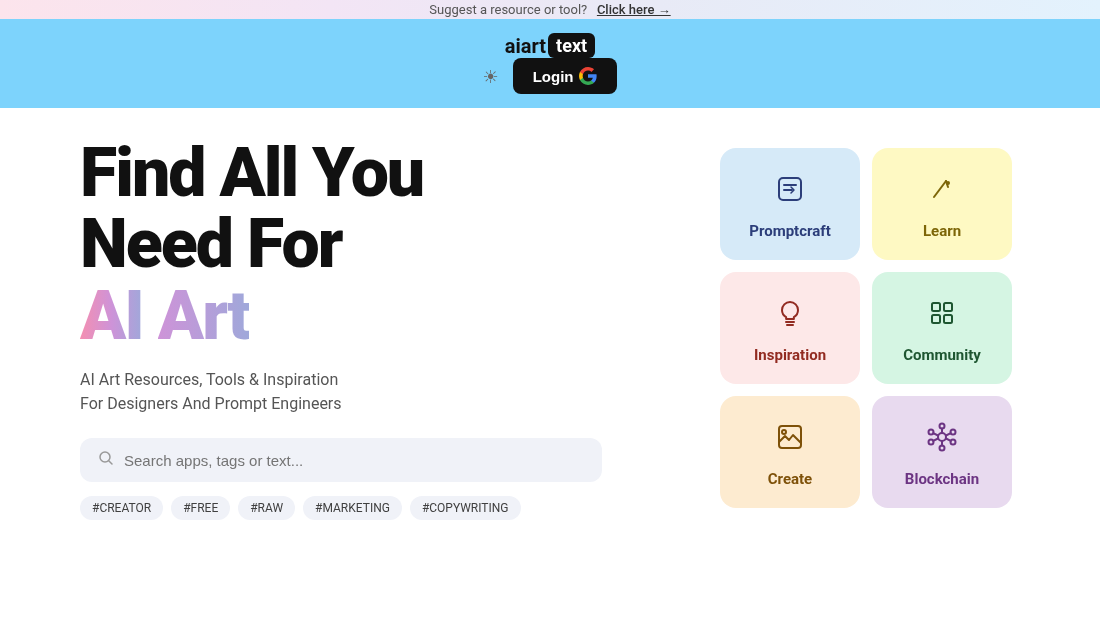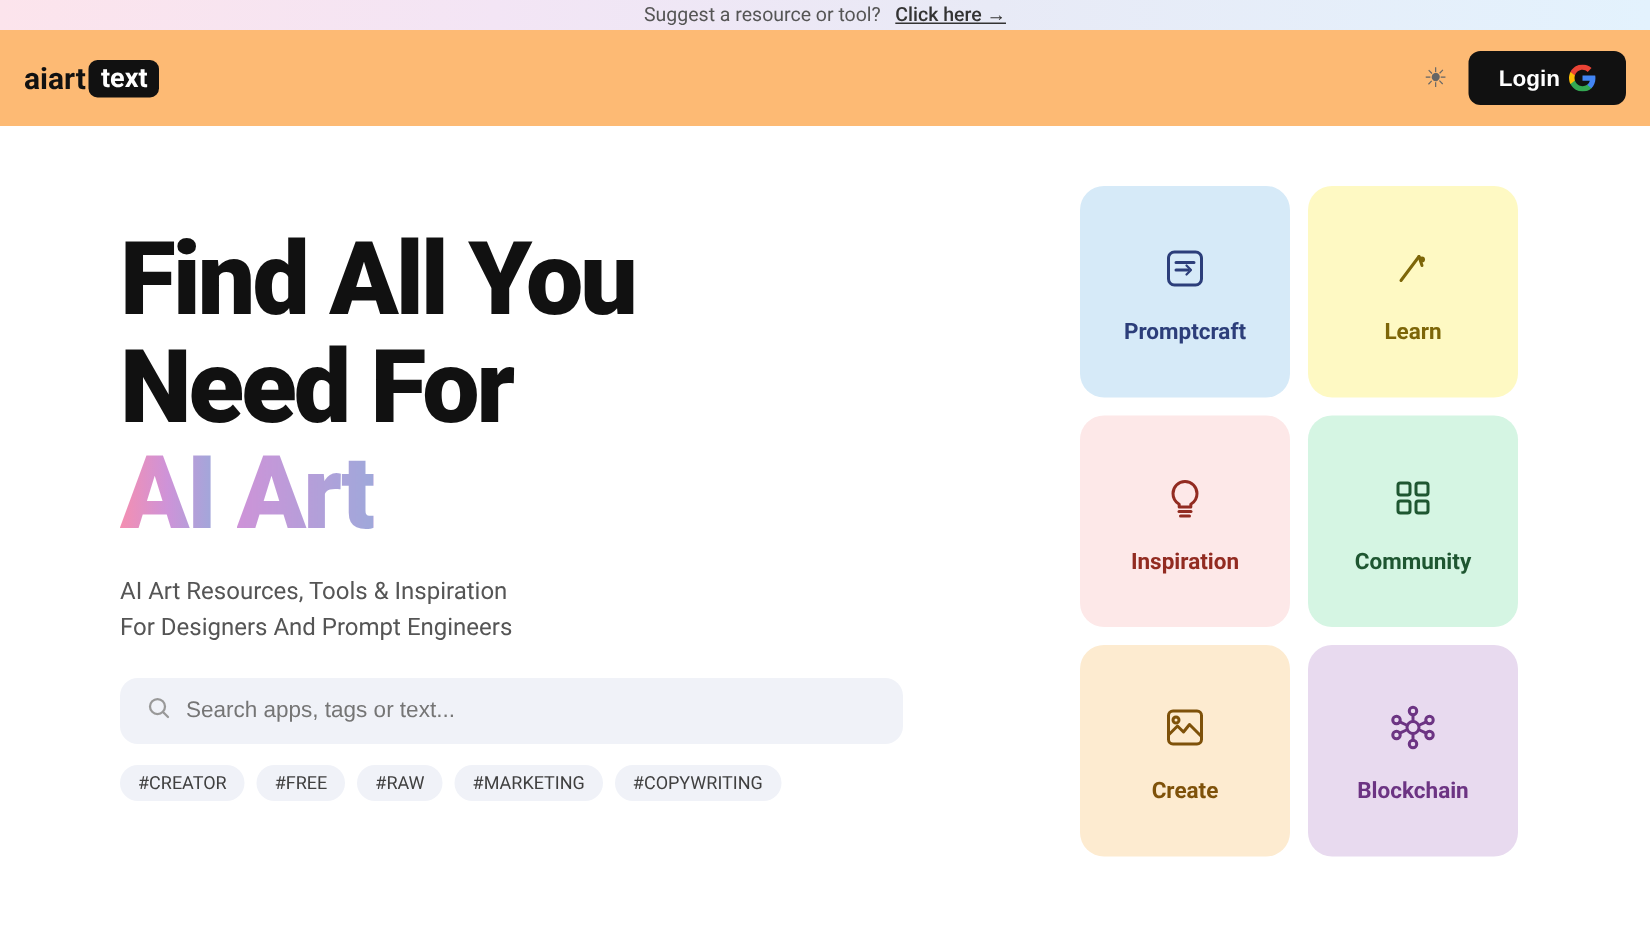--- a/index.html
+++ b/index.html
@@ -24,22 +24,23 @@
       color: #333;
       text-decoration: underline;
       font-weight: 500;
     }
 
     
     .header {
       display: flex;
       align-items: center;
       justify-content: space-between;
-      padding: 14px 16px;
-      background: #fdba74;
+      padding: 14px 40px;
+      background: #7dd3fc;
+      flex-direction: column;
     }
     .logo {
       display: flex;
       align-items: center;
       gap: 2px;
       font-size: 20px;
       font-weight: 700;
       color: #111;
     }
     .logo-apps {
@@ -76,21 +77,21 @@
     .google-icon {
       width: 18px;
       height: 18px;
     }
 
     
     .main {
       display: flex;
       padding: 30px 58px 0 80px;
       gap: 60px;
-      align-items: center;
+      align-items: flex-start;
     }
 
     
     .left-content {
       flex: 1;
       max-width: 580px;
     }
     .headline {
       font-size: 68px;
       font-weight: 900;
@@ -172,21 +173,21 @@
     }
     .grid-card {
       border-radius: 16px;
       padding: 22px 18px 18px 18px;
       display: flex;
       flex-direction: column;
       align-items: center;
       justify-content: center;
       gap: 10px;
       width: 140px;
-      height: 141px;
+      height: 112px;
       cursor: pointer;
     }
     .card-label {
       font-size: 15px;
       font-weight: 700;
     }
     .card-icon {
       font-size: 28px;
     }
 

